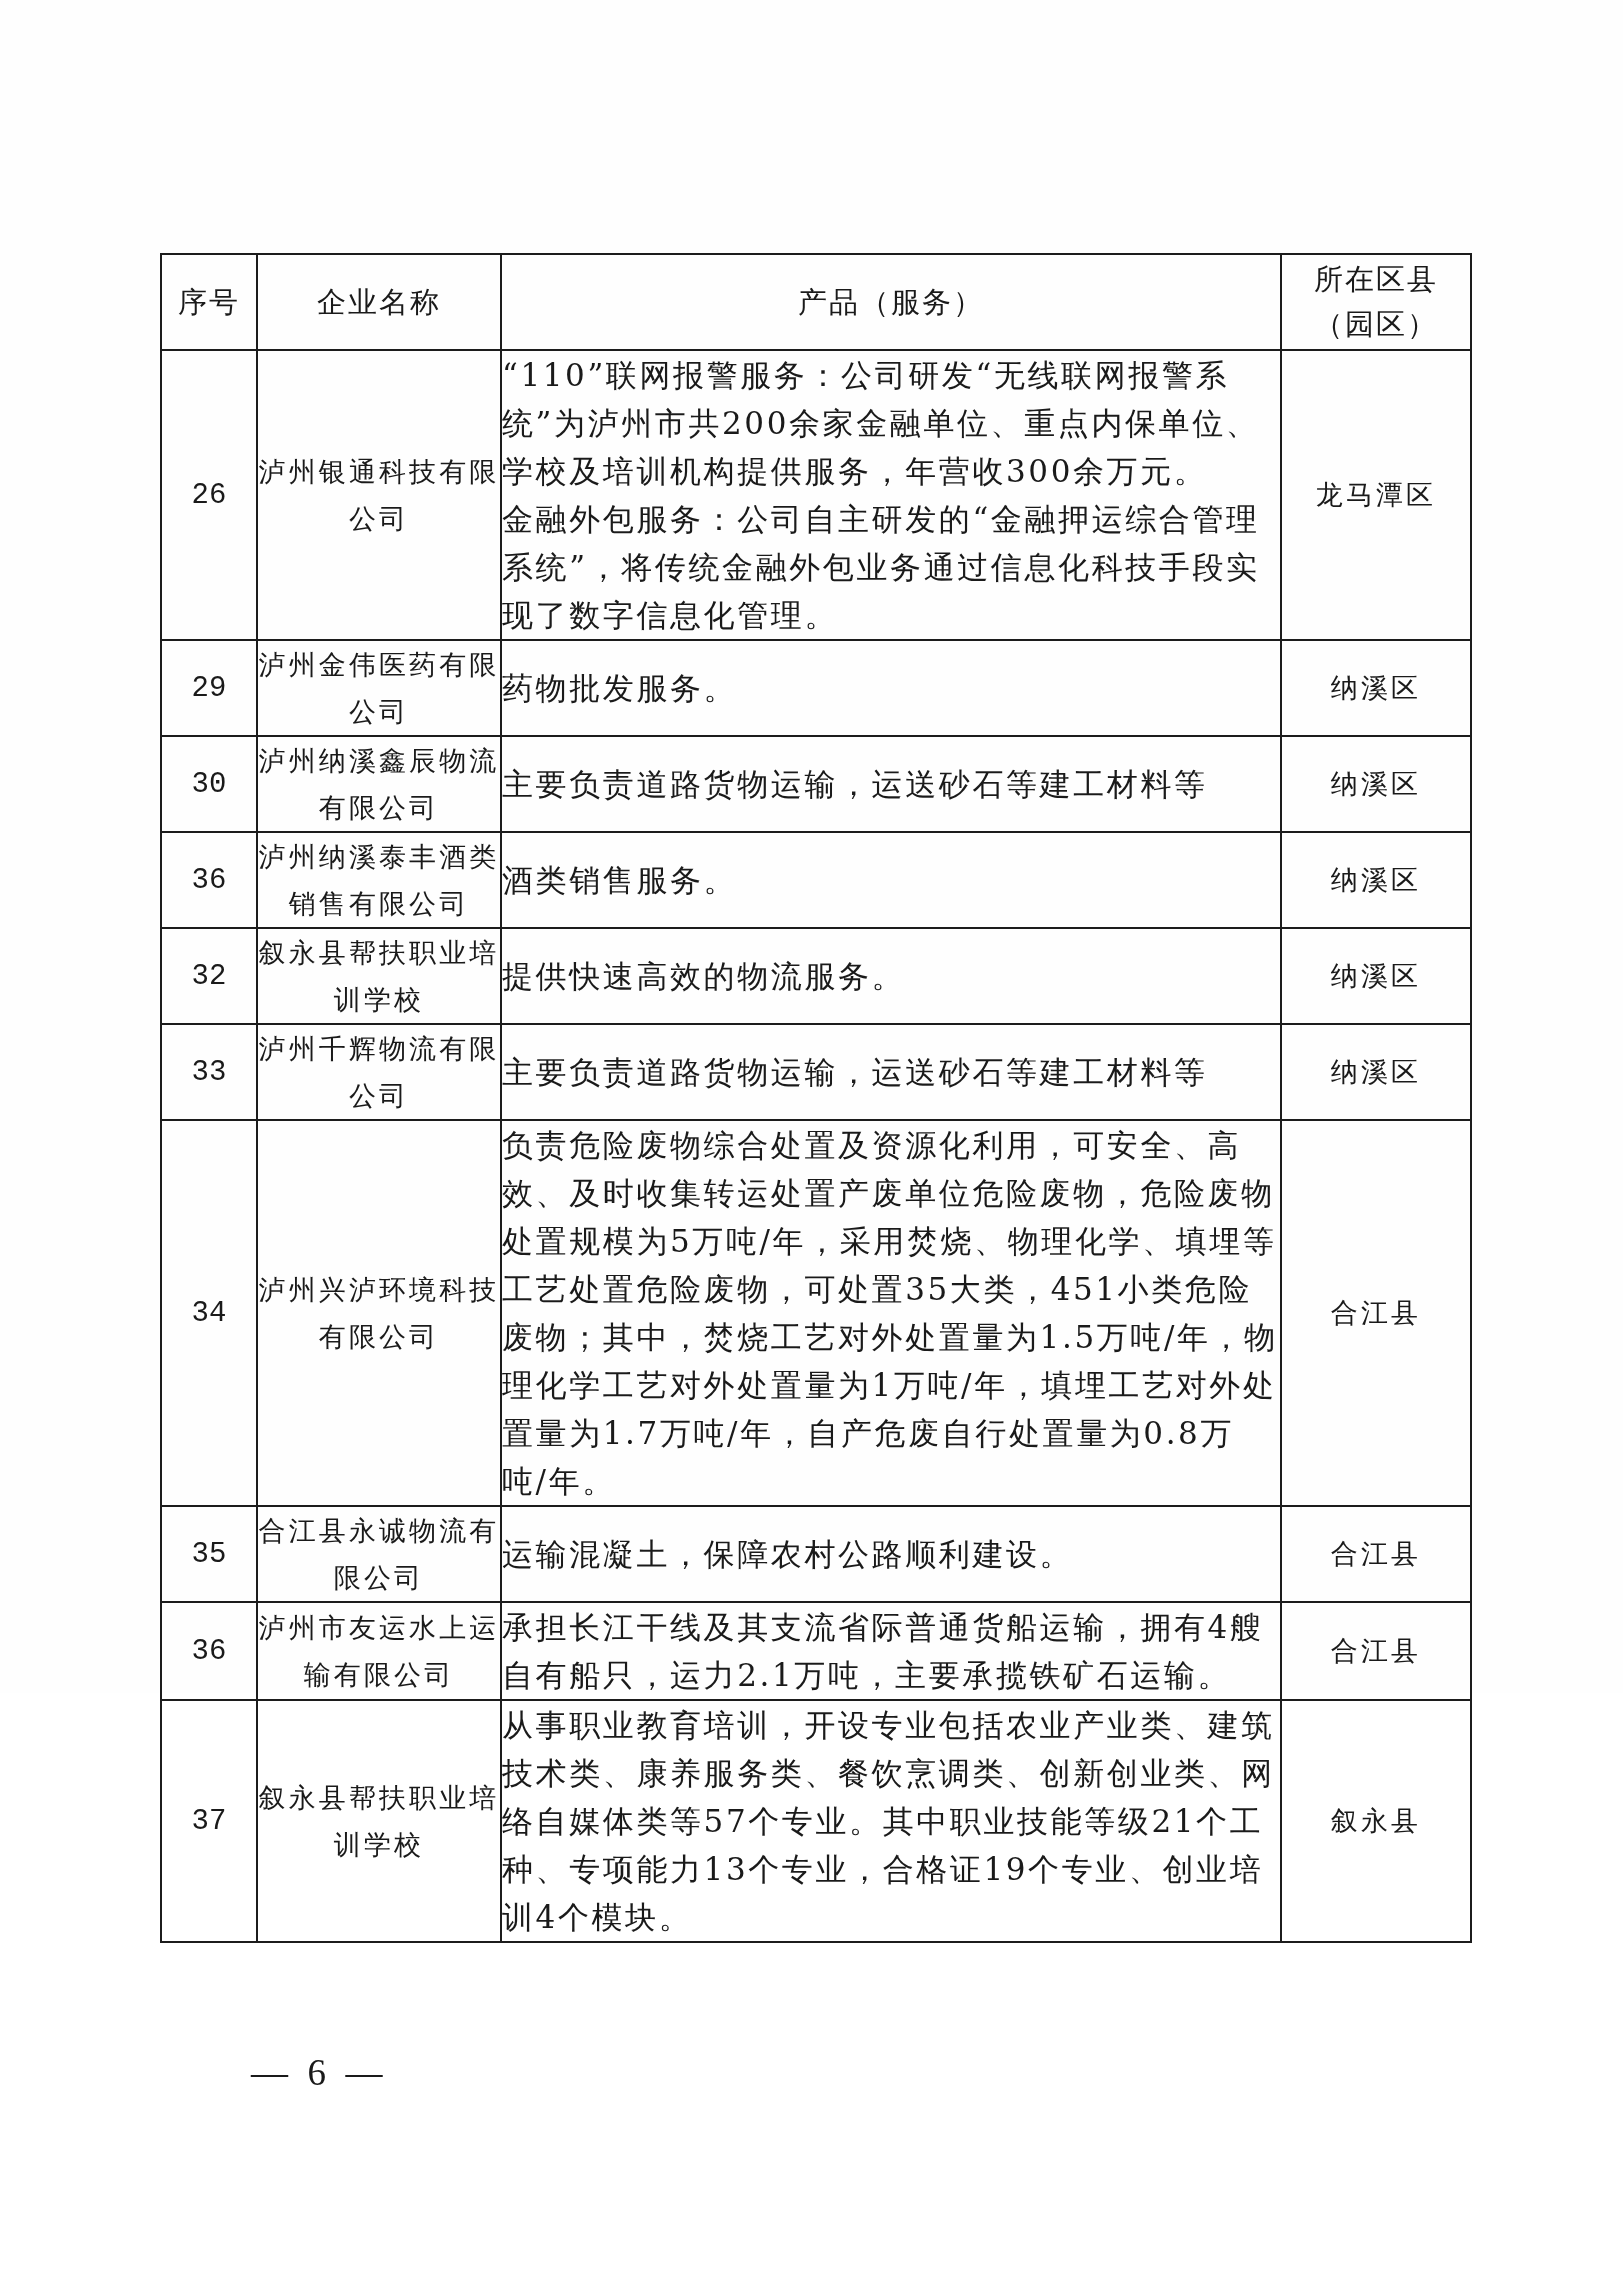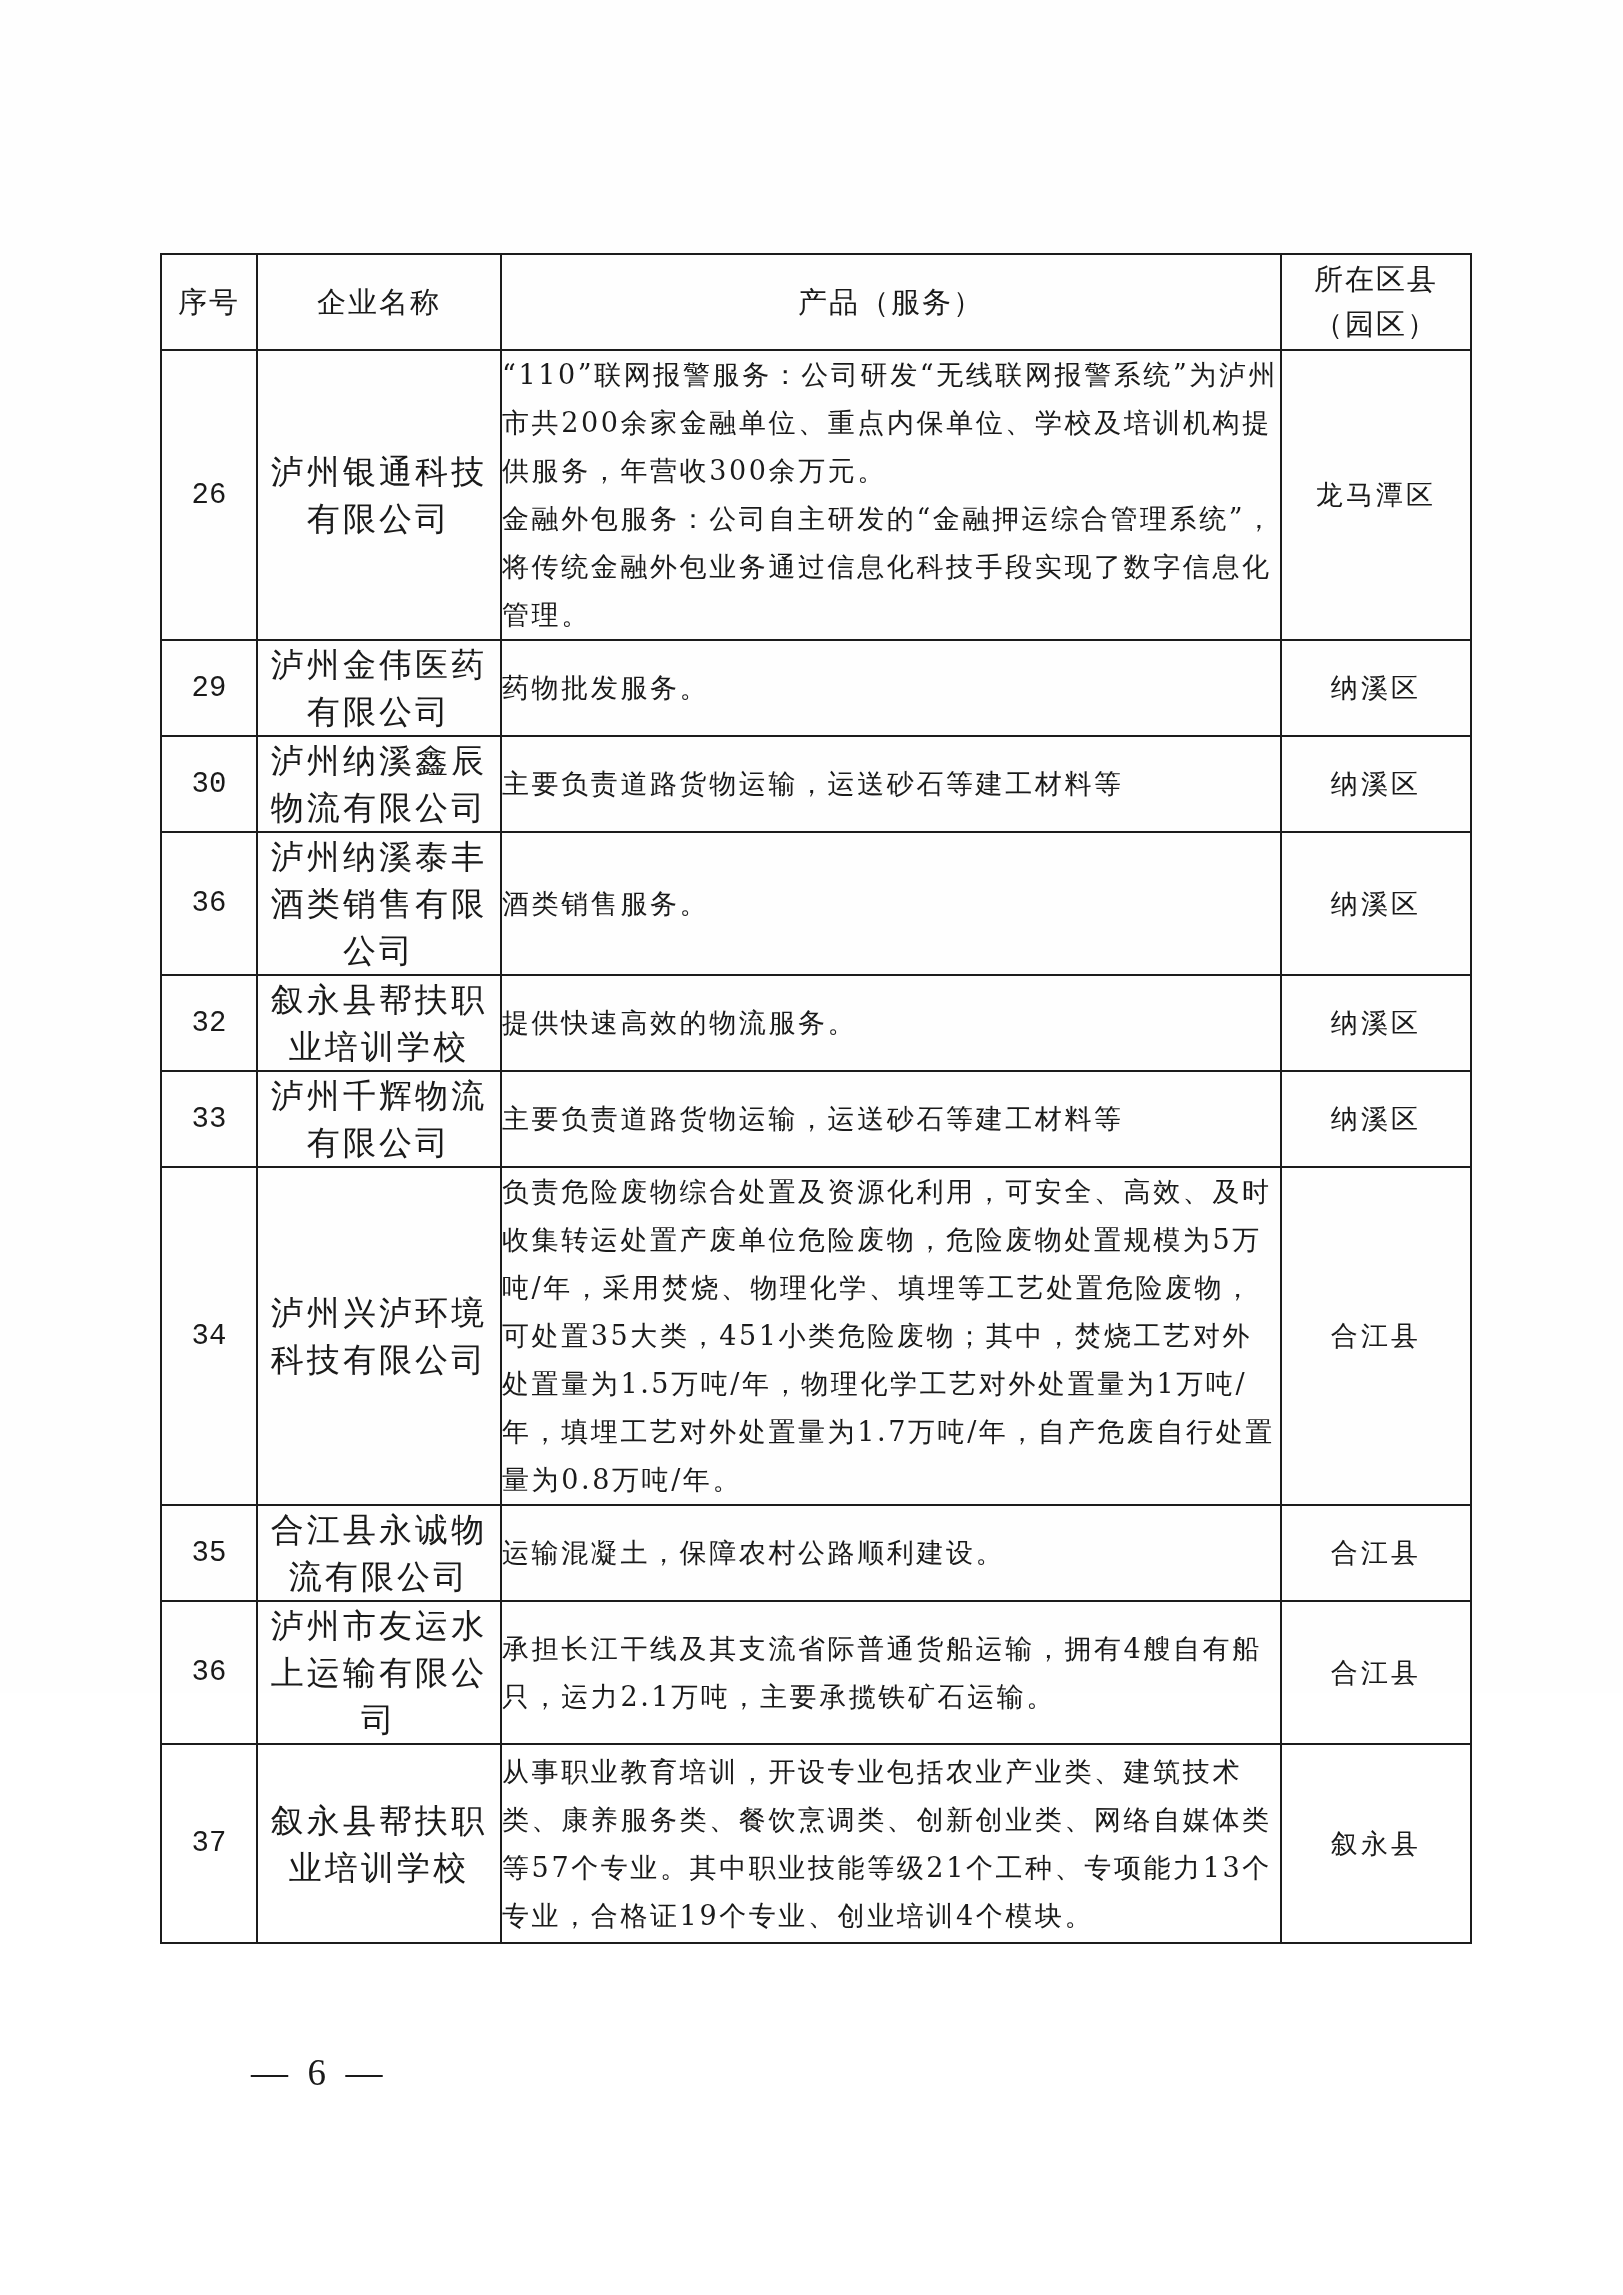--- a/index.html
+++ b/index.html
@@ -11,22 +11,22 @@
   }
   table.main td, table.main th {
     border: 2px solid #1c1c1c; padding: 0; vertical-align: middle;
   }
   col.c-no { width: 96px; }
   col.c-name { width: 244px; }
   col.c-prod { width: 780px; }
   col.c-area { width: 190px; }
   th { font-weight: normal; font-size: 29px; font-family: "DejaVu Sans", "Liberation Sans", sans-serif; letter-spacing: 2px; height: 94px; text-align: center; line-height: 45px; }
   td.no { text-align: center; font-size: 29px; font-family: Liberation Mono, monospace; }
-  td.name { text-align: center; font-size: 33px; line-height: 47px; letter-spacing: 3.1px; padding: 0 2px; }
-  td.prod { text-align: left; font-size: 27px; line-height: 48px; letter-spacing: 2.6px; padding: 0 3.1px 0 5.1px; border-radius: 25px; }
+  td.name { text-align: center; font-size: 27px; line-height: 47px; letter-spacing: 3.1px; padding: 0 2px; }
+  td.prod { text-align: left; font-size: 31px; line-height: 48px; letter-spacing: 2.6px; padding: 0 3.1px 0 5.1px; border-radius: 25px; }
   td.area { text-align: center; font-size: 27px; letter-spacing: 3.1px; }
   td.prod .para { display: block; }
   .footer { position: absolute; left: 251px; top: 2051px; font-size: 37px; font-family: "Liberation Serif", "DejaVu Serif", serif; letter-spacing: 5.1px; }
 </style>
 </head>
 <body>
 
 <div class="page">
   <table class="main">
     <colgroup>

